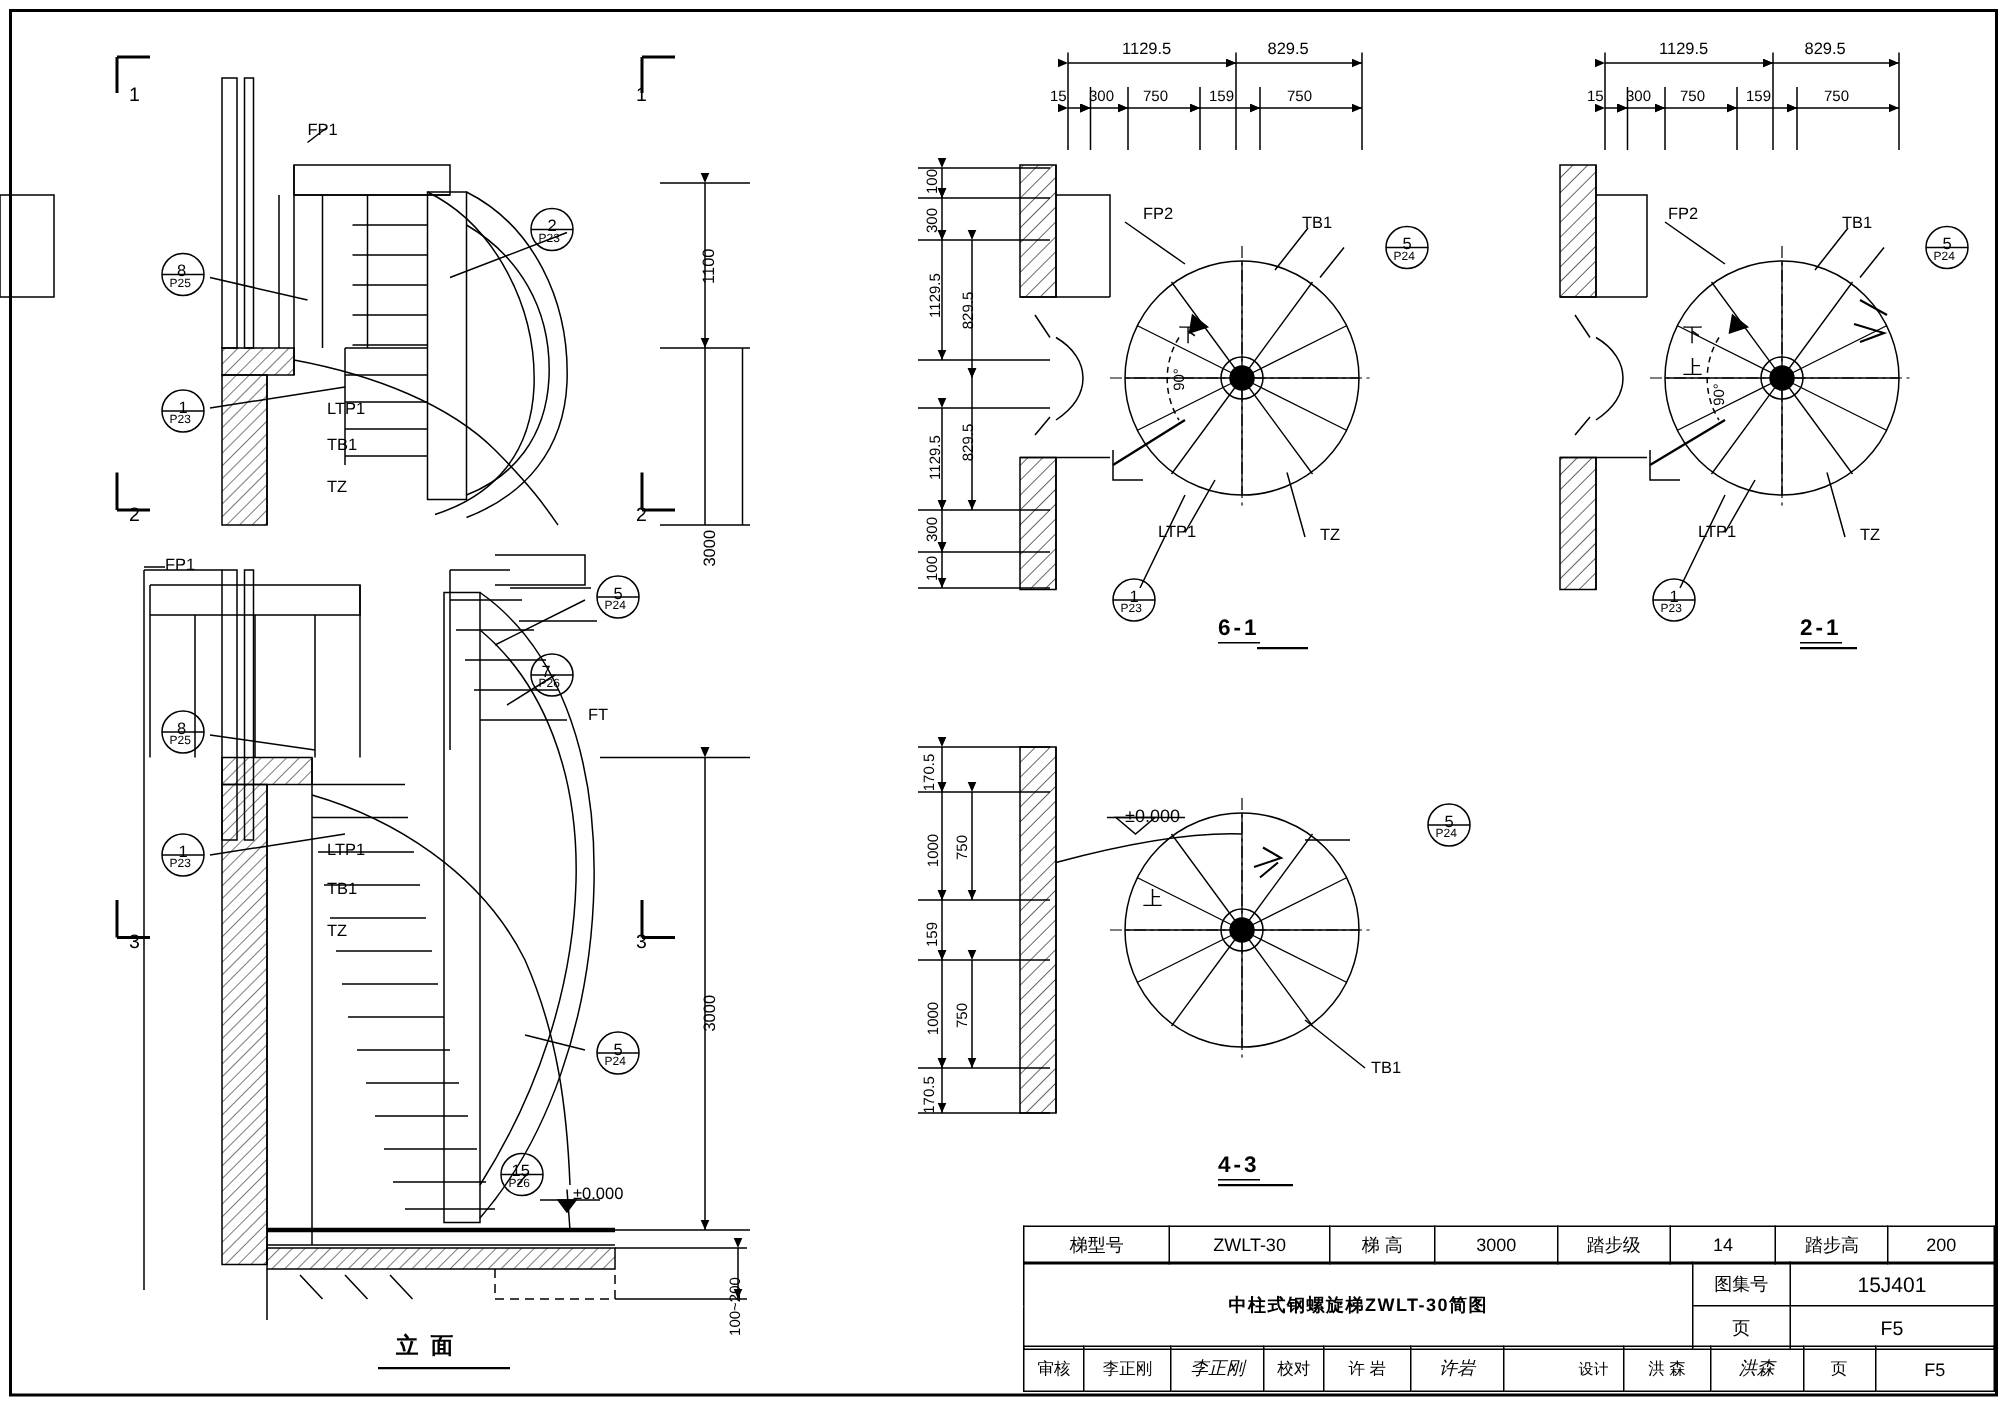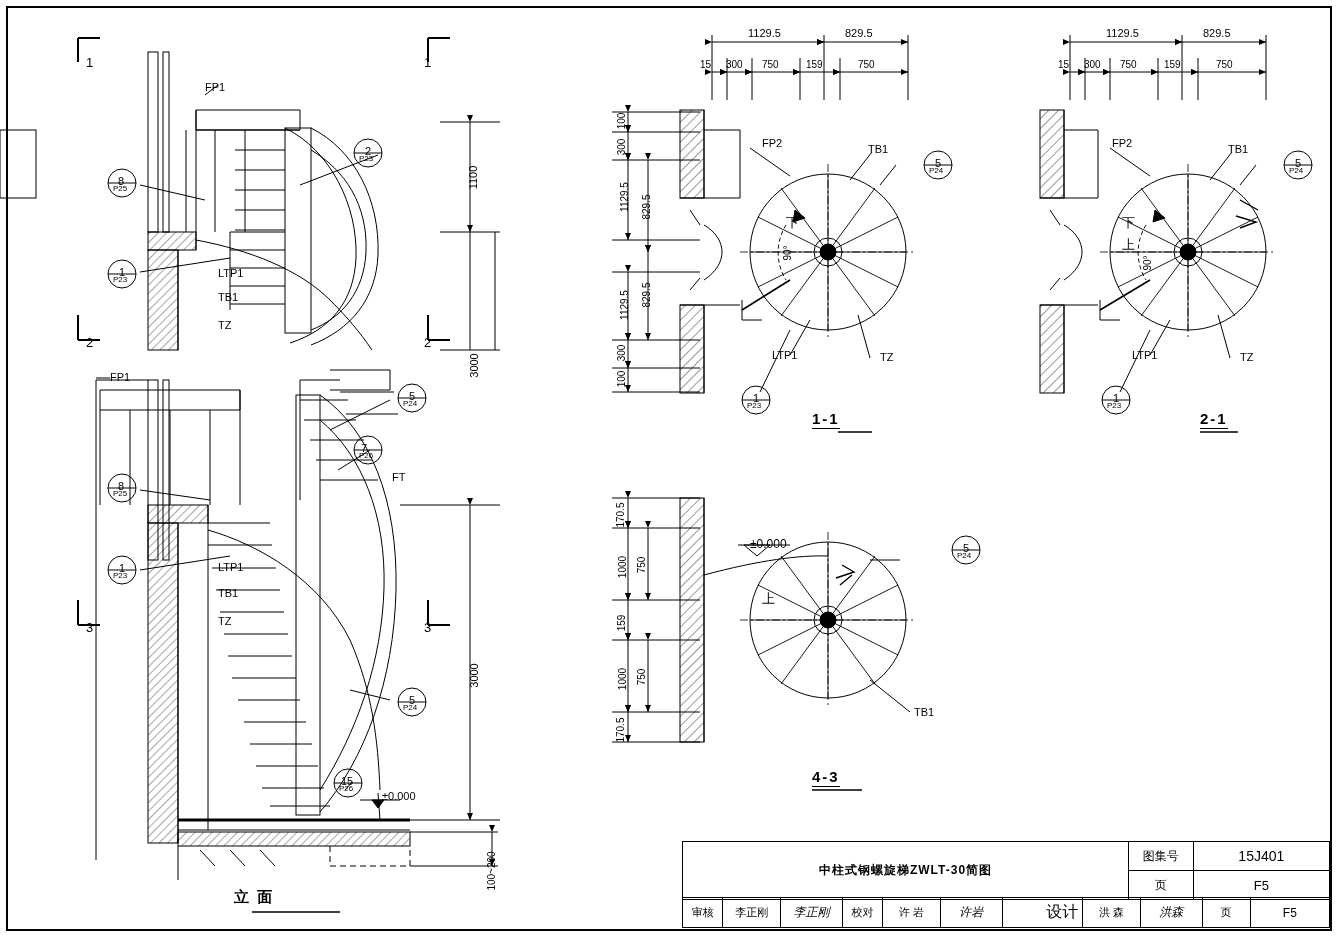--- a/index.html
+++ b/index.html
@@ -274,21 +274,21 @@
   <div class="lbl" style="left:218px;top:588px;">TB1</div>
   <div class="lbl" style="left:218px;top:616px;">TZ</div>
   <div class="lbl" style="left:392px;top:472px;">FT</div>
 
   <div class="lbl vert" style="left:462px;top:172px;">1100</div>
   <div class="lbl vert" style="left:462px;top:360px;">3000</div>
   <div class="lbl vert" style="left:462px;top:670px;">3000</div>
   <div class="lbl vert sm" style="left:472px;top:866px;">100~200</div>
   <div class="lbl" style="left:382px;top:791px;">±0.000</div>
 
-  <div class="title" style="left:234px;top:888px;">立 面</div>
+  <div class="title" style="left:264px;top:888px;">立 面</div>
 
   <div class="lbl callout-num" style="left:118px;top:176px;">8</div>
   <div class="lbl callout-sub" style="left:113px;top:185px;">P25</div>
   <div class="lbl callout-num" style="left:119px;top:267px;">1</div>
   <div class="lbl callout-sub" style="left:113px;top:276px;">P23</div>
   <div class="lbl callout-num" style="left:365px;top:146px;">2</div>
   <div class="lbl callout-sub" style="left:359px;top:155px;">P23</div>
   <div class="lbl callout-num" style="left:118px;top:481px;">8</div>
   <div class="lbl callout-sub" style="left:113px;top:490px;">P25</div>
   <div class="lbl callout-num" style="left:119px;top:563px;">1</div>
@@ -318,21 +318,21 @@
   <div class="lbl vert sm" style="left:610px;top:300px;">1129.5</div>
   <div class="lbl vert sm" style="left:614px;top:348px;">300</div>
   <div class="lbl vert sm" style="left:614px;top:374px;">100</div>
 
   <div class="lbl" style="left:762px;top:138px;">FP2</div>
   <div class="lbl" style="left:868px;top:144px;">TB1</div>
   <div class="lbl" style="left:772px;top:350px;">LTP1</div>
   <div class="lbl" style="left:880px;top:352px;">TZ</div>
   <div class="lbl" style="left:786px;top:216px;font-size:13px;">下</div>
   <div class="lbl vert sm" style="left:780px;top:248px;">90°</div>
-  <div class="title ul" style="left:812px;top:410px;">1-1</div>
+  <div class="title ul" style="left:812px;top:410px;">6-1</div>
   <div class="lbl callout-num" style="left:935px;top:158px;">5</div>
   <div class="lbl callout-sub" style="left:929px;top:167px;">P24</div>
   <div class="lbl callout-num" style="left:753px;top:393px;">1</div>
   <div class="lbl callout-sub" style="left:747px;top:402px;">P23</div>
 
   <div class="lbl" style="left:1106px;top:28px;">1129.5</div>
   <div class="lbl" style="left:1203px;top:28px;">829.5</div>
   <div class="lbl sm" style="left:1058px;top:60px;">15</div>
   <div class="lbl sm" style="left:1084px;top:60px;">300</div>
   <div class="lbl sm" style="left:1120px;top:60px;">750</div>
@@ -360,20 +360,34 @@
   <div class="lbl vert sm" style="left:634px;top:560px;">750</div>
   <div class="lbl vert sm" style="left:634px;top:672px;">750</div>
 
   <div class="lbl" style="left:750px;top:538px;font-size:12px;">±0.000</div>
   <div class="lbl" style="left:762px;top:592px;font-size:13px;">上</div>
   <div class="lbl" style="left:914px;top:707px;">TB1</div>
   <div class="title ul" style="left:812px;top:768px;">4-3</div>
   <div class="lbl callout-num" style="left:963px;top:543px;">5</div>
   <div class="lbl callout-sub" style="left:957px;top:552px;">P24</div>
 
+  <table class="tb" style="left:682px;top:817px;width:648px;">
+    <tbody>
+        <tr>
+      <td style="width:86px;">梯型号</td>
+      <td style="width:94px;">ZWLT-30</td>
+      <td style="width:62px;">梯 高</td>
+      <td style="width:72px;">3000</td>
+      <td style="width:66px;">踏步级</td>
+      <td style="width:62px;">14</td>
+      <td style="width:66px;">踏步高</td>
+      <td style="width:62px;">200</td>
+    </tr>
+  </tbody>
+    </table>
 
   <table class="tb" style="left:682px;top:841px;width:648px;">
     <tbody>
         <tr>
       <td rowspan="2" class="bigt" style="width:448px;height:56px;">中柱式钢螺旋梯ZWLT-30简图</td>
       <td style="width:64px;height:28px;">图集号</td>
       <td style="width:136px;height:28px;font-size:14px;">15J401</td>
     </tr>
     <tr>
       <td style="height:28px;">页</td>
@@ -384,21 +398,21 @@
 
   <table class="tb" style="left:682px;top:897px;width:648px;">
     <tbody>
         <tr style="height:30px;">
       <td style="width:40px;font-size:11px;">审核</td>
       <td style="width:58px;font-size:11px;">李正刚</td>
       <td style="width:62px;" class="sig">李正刚</td>
       <td style="width:40px;font-size:11px;">校对</td>
       <td style="width:58px;font-size:11px;">许 岩</td>
       <td style="width:62px;" class="sig">许岩</td>
-      <td style="width:40px;font-size:16px;padding-left:40px;">设计</td>
+      <td style="width:40px;font-size:10px;padding-left:40px;">设计</td>
       <td style="width:58px;font-size:11px;">洪 森</td>
       <td style="width:62px;" class="sig">洪森</td>
       <td style="width:48px;font-size:11px;">页</td>
       <td style="width:80px;font-size:12px;">F5</td>
     </tr>
   </tbody>
     </table>
 </div>
 
 </body></html>

